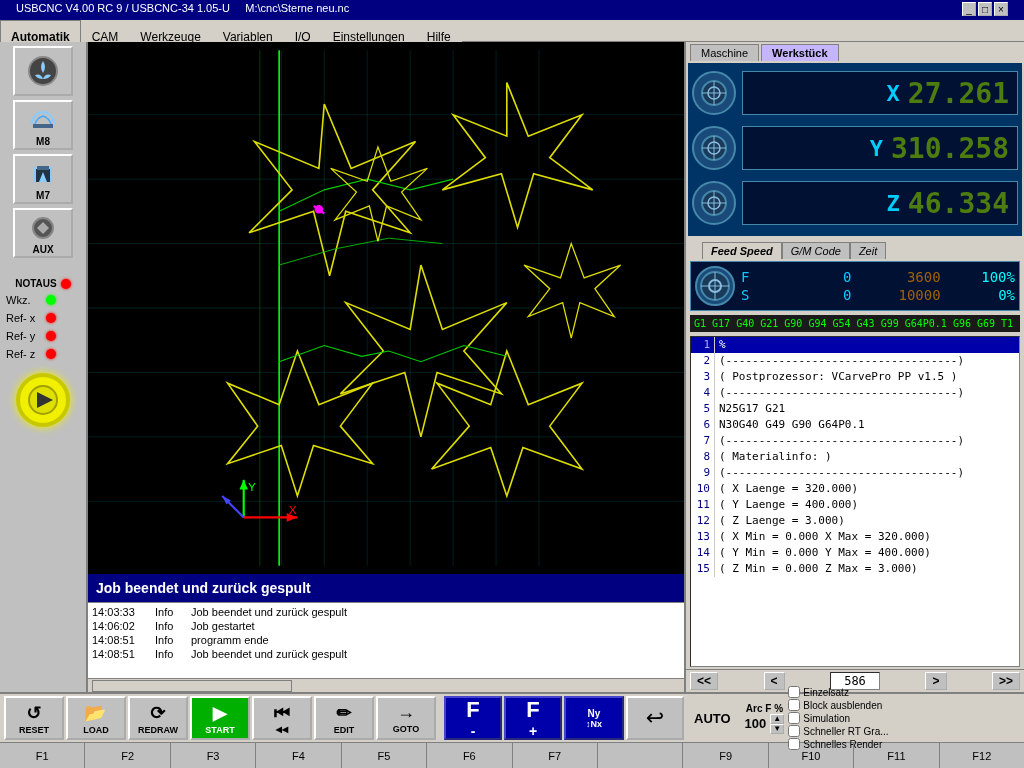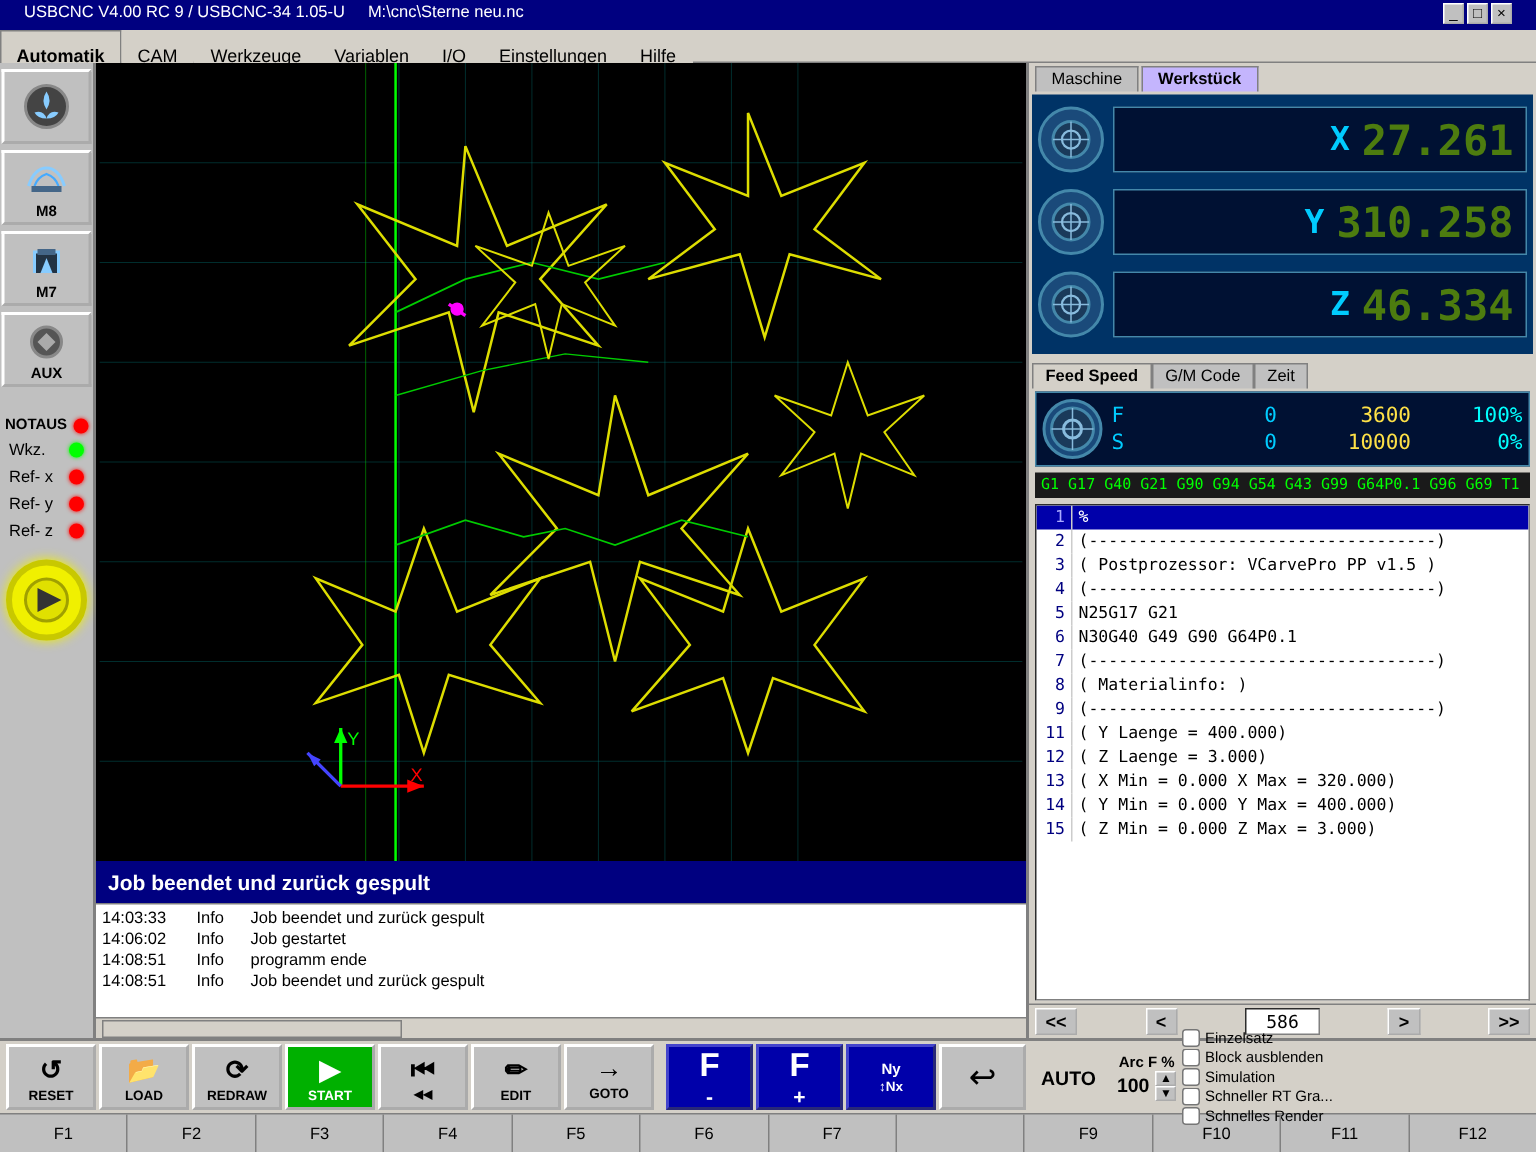--- a/index.html
+++ b/index.html
@@ -50,21 +50,21 @@
 
     
     #main {
       display: flex;
       height: calc(768px - 20px - 22px - 50px - 26px);
       
     }
 
     
     #sidebar {
-      width: 64px;
+      width: 88px;
       background: #c0c0c0;
       display: flex;
       flex-direction: column;
       align-items: center;
       padding: 4px 2px;
       gap: 4px;
       border-right: 2px solid #808080;
     }
     .sidebar-btn {
       width: 60px; height: 50px;
@@ -223,22 +223,23 @@
       color: #4d7c0f;
       font-size: 28px;
       font-weight: bold;
       font-family: monospace;
     }
 
     
     #feed-tabs {
       display: flex;
       background: #d4d0c8;
-      padding: 2px 2px 0;
+      padding: 2px 16px 0;
       margin-top: 2px;
+      font-style: italic;
     }
     .feed-tab {
       padding: 2px 8px;
       border: 1px solid #808080;
       border-bottom: none;
       cursor: pointer;
       background: #c0c0c0;
       font-size: 11px;
     }
     .feed-tab.active {
@@ -252,21 +253,21 @@
       margin: 2px 4px;
       padding: 4px;
     }
     .feed-row {
       display: flex; align-items: center; justify-content: space-between;
       color: #00ccff; font-family: monospace; font-size: 14px;
       padding: 1px 0;
     }
     .feed-label { width: 16px; }
     .feed-val { width: 60px; text-align: right; }
-    .feed-val2 { width: 55px; text-align: right; color: #fde047; }
+    .feed-val2 { width: 55px; text-align: right; color: #a16207; }
     .feed-pct { width: 40px; text-align: right; color: #00ffff; }
 
     
     .spindle-icon {
       width: 40px; height: 40px;
       background: #1a4a7a;
       border: 2px solid #4488aa;
       border-radius: 50%;
       display: flex; align-items: center; justify-content: center;
     }
@@ -764,20 +765,24 @@
         </div>
         <div class="gcode-row">
           <span class="gcode-linenum">8</span>
       <span class="gcode-code">( Materialinfo:           )</span>
         </div>
         <div class="gcode-row">
           <span class="gcode-linenum">9</span>
       <span class="gcode-code">(-----------------------------------)</span>
         </div>
         <div class="gcode-row">
+          <span class="gcode-linenum">10</span>
+      <span class="gcode-code">( X Laenge = 320.000)</span>
+        </div>
+        <div class="gcode-row">
           <span class="gcode-linenum">11</span>
       <span class="gcode-code">( Y Laenge = 400.000)</span>
         </div>
         <div class="gcode-row">
           <span class="gcode-linenum">12</span>
       <span class="gcode-code">( Z Laenge = 3.000)</span>
         </div>
         <div class="gcode-row">
           <span class="gcode-linenum">13</span>
       <span class="gcode-code">( X Min = 0.000 X Max = 320.000)</span>

